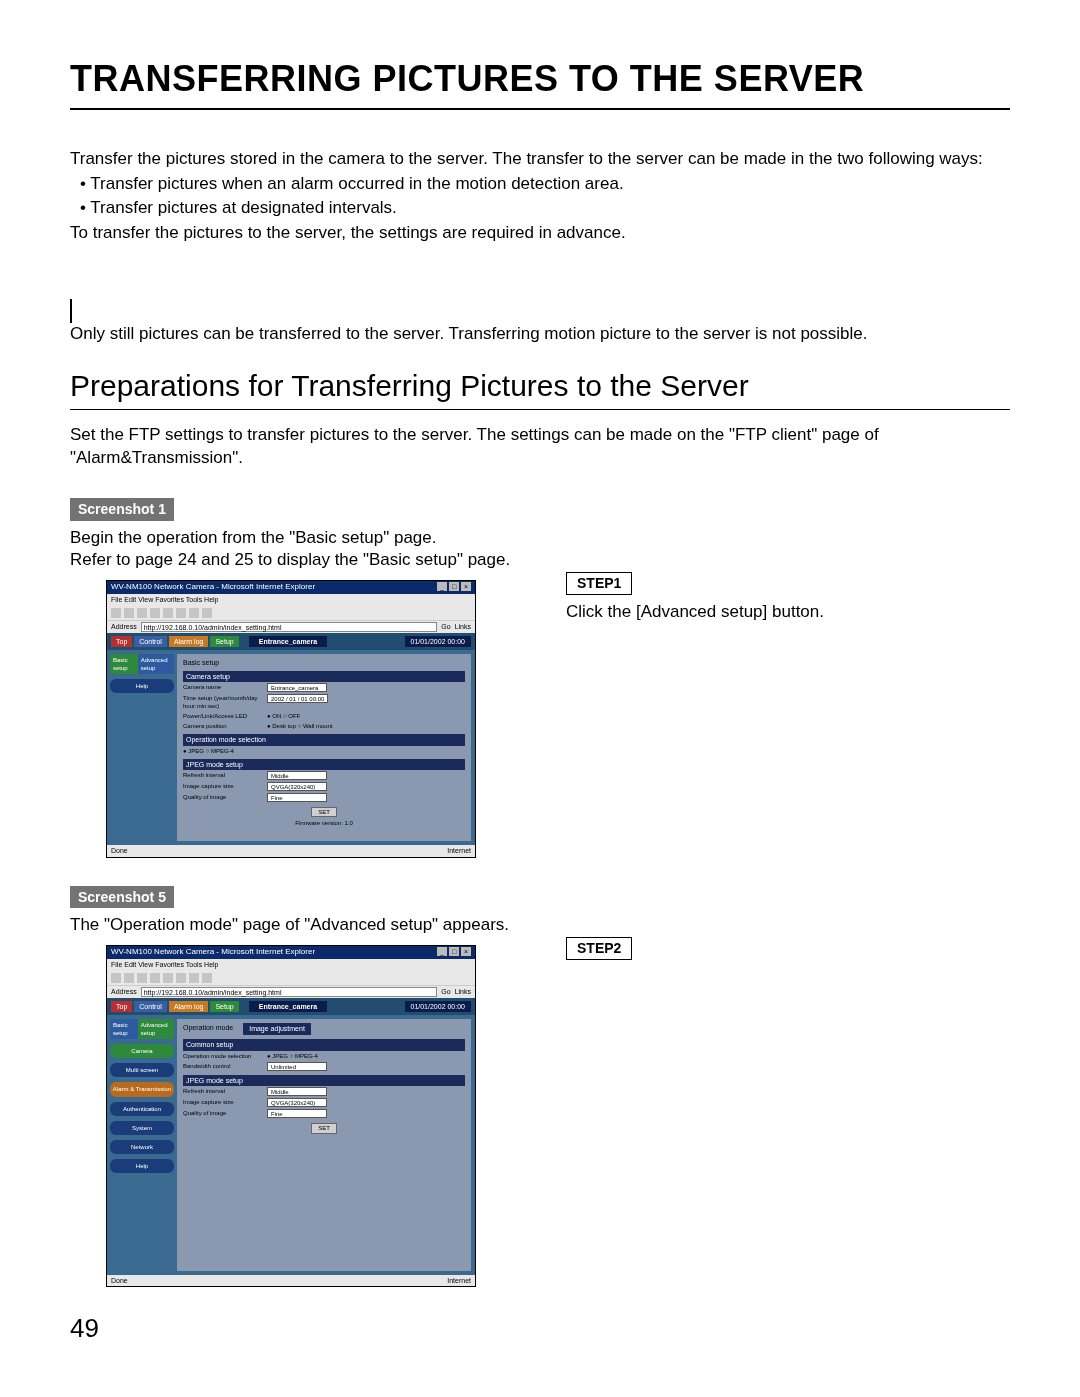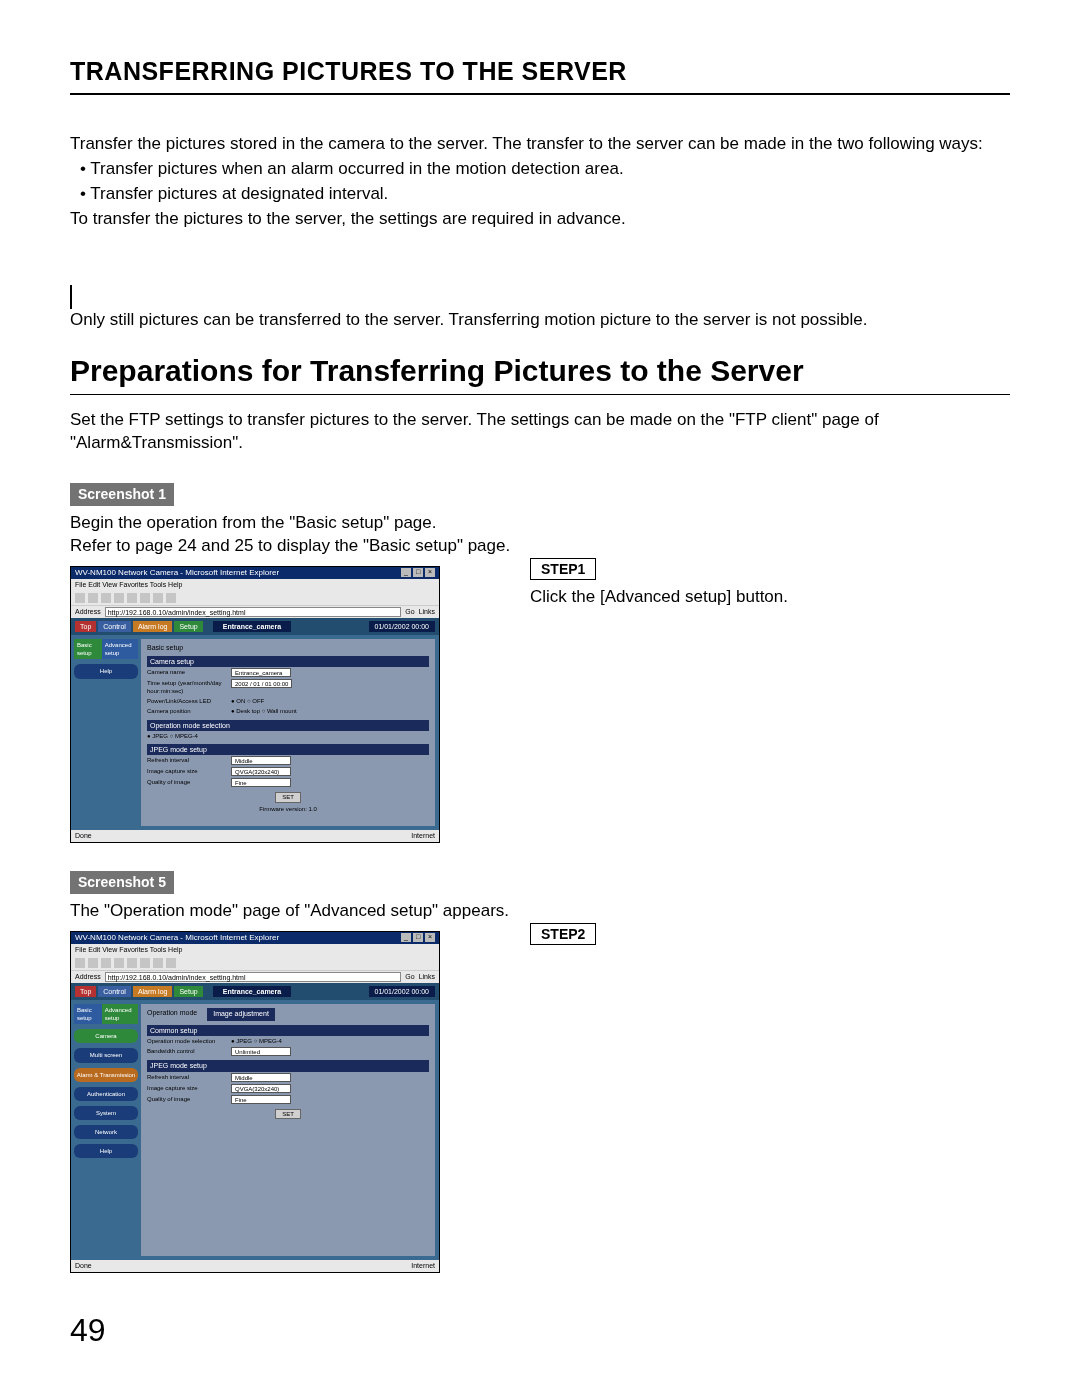--- a/index.html
+++ b/index.html
@@ -6,21 +6,21 @@
   body {
     font-family: Arial, Helvetica, sans-serif;
     background: #fff;
     color: #000;
     width: 1080px;
     padding: 55px 70px 30px 70px;
     font-size: 17px;
     line-height: 1.35;
   }
   .main-title {
-    font-size: 25px;
+    font-size: 36px;
     font-weight: bold;
     letter-spacing: 0.5px;
     border-bottom: 2px solid #000;
     padding-bottom: 4px;
     margin-bottom: 38px;
     font-family: Arial, Helvetica, sans-serif;
   }
   .intro-block p { margin-bottom: 2px; }
   .bullet { padding-left: 22px; text-indent: -12px; }
   .note-row {
@@ -34,21 +34,21 @@
     display: inline-block;
     width: 2px;
     height: 24px;
     background: #000;
     margin-right: 12px;
     margin-top: 0;
     flex-shrink: 0;
   }
   .section-title {
     font-size: 30px;
-    font-weight: bold;
+    font-weight: normal;
     border-bottom: 1px solid #000;
     padding-bottom: 2px;
     margin-top: 10px;
     margin-bottom: 14px;
   }
   .shot-label {
     display: inline-block;
     background: #737373;
     color: #fff;
     font-size: 14px;
@@ -66,32 +66,33 @@
   .step-box {
     display: inline-block;
     border: 1px solid #000;
     font-weight: bold;
     font-size: 14px;
     padding: 1px 10px;
     margin-bottom: 6px;
     text-align: center;
   }
   .page-num {
-    font-size: 32px;
-    margin-top: 36px;
+    font-size: 26px;
+    margin-top: 24px;
   }
 
   
   .mock {
     width: 370px;
     border: 1px solid #000;
     background: #3b6a90;
     font-size: 7px;
     color: #fff;
     margin-top: 8px;
+    margin-left: 36px;
   }
   .mock-titlebar {
     background: #0a2a6a;
     color: #fff;
     padding: 1px 4px;
     display: flex;
     justify-content: space-between;
     font-size: 8px;
   }
   .mock-close { display:flex; gap:2px; }
@@ -240,21 +241,21 @@
 </head>
 <body>
 
 
 
 <h1 class="main-title">TRANSFERRING PICTURES TO THE SERVER</h1>
 
 <div class="intro-block">
   <p>Transfer the pictures stored in the camera to the server. The transfer to the server can be made in the two following ways:</p>
   <p class="bullet">• Transfer pictures when an alarm occurred in the motion detection area.</p>
-  <p class="bullet">• Transfer pictures at designated interval.</p>
+  <p class="bullet">• Transfer pictures at designated intervals.</p>
   <p>To transfer the pictures to the server, the settings are required in advance.</p>
 </div>
 
 <div class="note-row">
   <span class="note-bar"></span>
   <span>Only still pictures can be transferred to the server. Transferring motion picture to the server is not possible.</span>
 </div>
 
 <h2 class="section-title">Preparations for Transferring Pictures to the Server</h2>
 <p>Set the FTP settings to transfer pictures to the server. The settings can be made on the "FTP client" page of "Alarm&amp;Transmission".</p>

